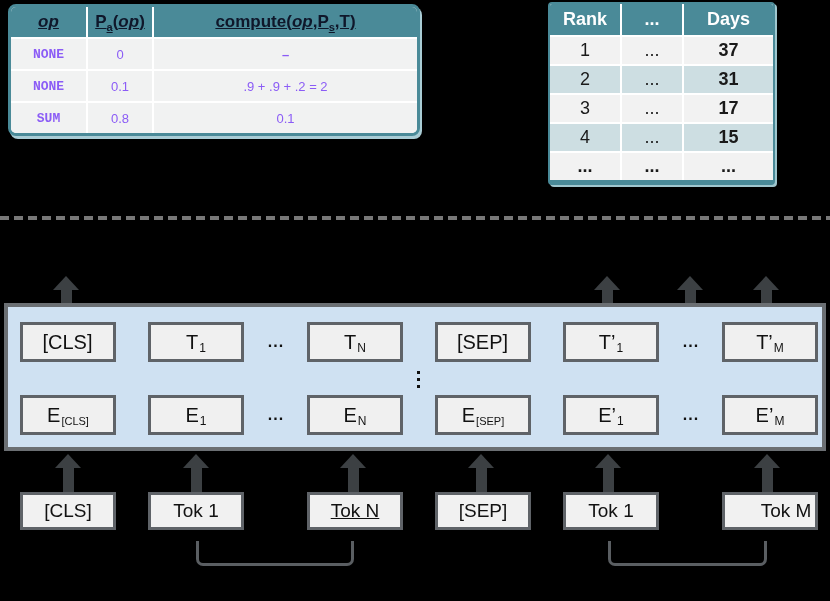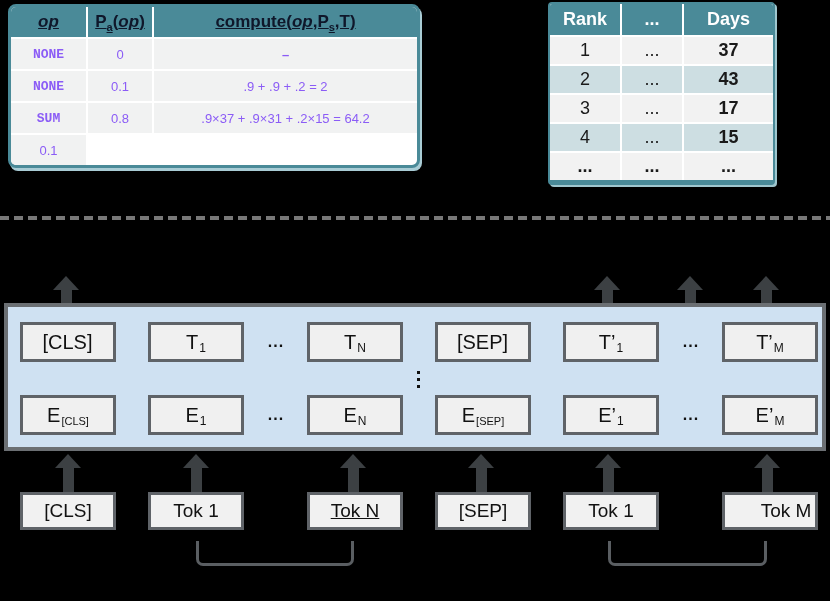--- a/index.html
+++ b/index.html
@@ -95,37 +95,36 @@
     <div class="cell op-cell">NONE</div>
     <div class="cell">0</div>
     <div class="cell dash">–</div>
 
     <div class="cell op-cell">NONE</div>
     <div class="cell">0.1</div>
     <div class="cell">.9 + .9 + .2 = 2</div>
 
     <div class="cell op-cell">SUM</div>
     <div class="cell">0.8</div>
-    <div class="cell">.9×37 + .9×31 + .2×15 = 64.2</div>
 
     <div class="cell">0.1</div>
   </div>
 
   <div class="rank-table">
     <div class="cell th">Rank</div>
     <div class="cell th">...</div>
     <div class="cell th">Days</div>
 
     <div class="cell">1</div>
     <div class="cell mid-dots">...</div>
     <div class="cell days">37</div>
 
     <div class="cell alt">2</div>
     <div class="cell alt mid-dots">...</div>
-    <div class="cell alt days">43</div>
+    <div class="cell alt days">31</div>
 
     <div class="cell">3</div>
     <div class="cell mid-dots">...</div>
     <div class="cell days">17</div>
 
     <div class="cell alt">4</div>
     <div class="cell alt mid-dots">...</div>
     <div class="cell alt days">15</div>
 
     <div class="cell bold-dots">...</div>

